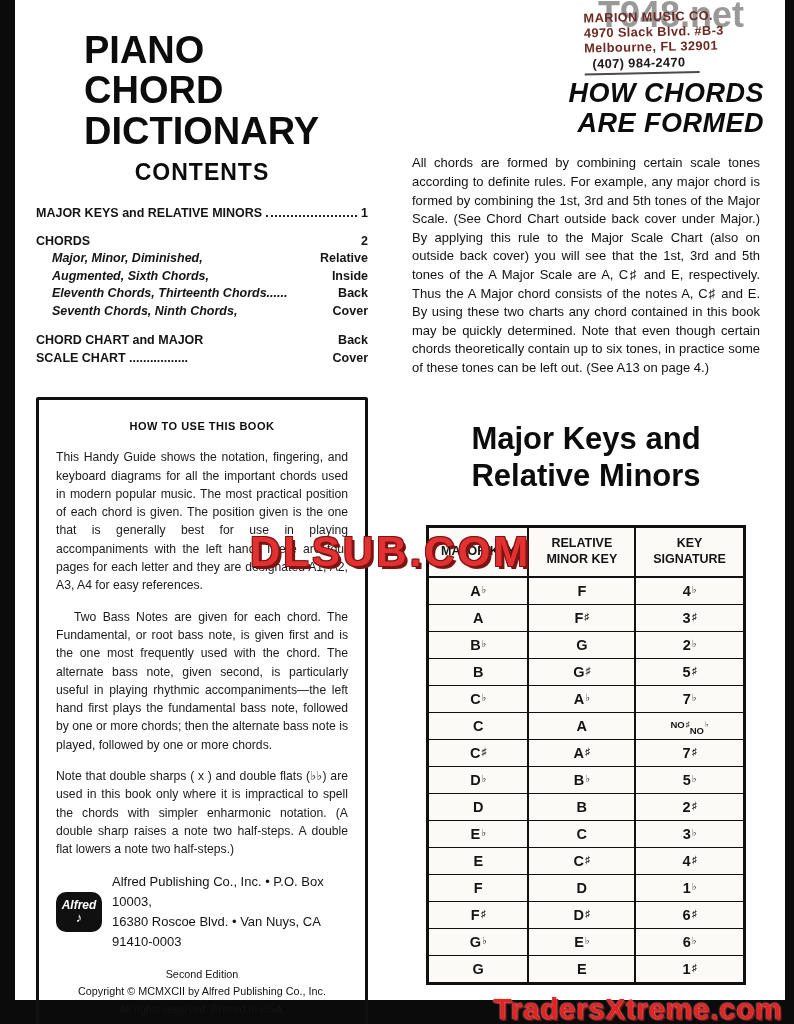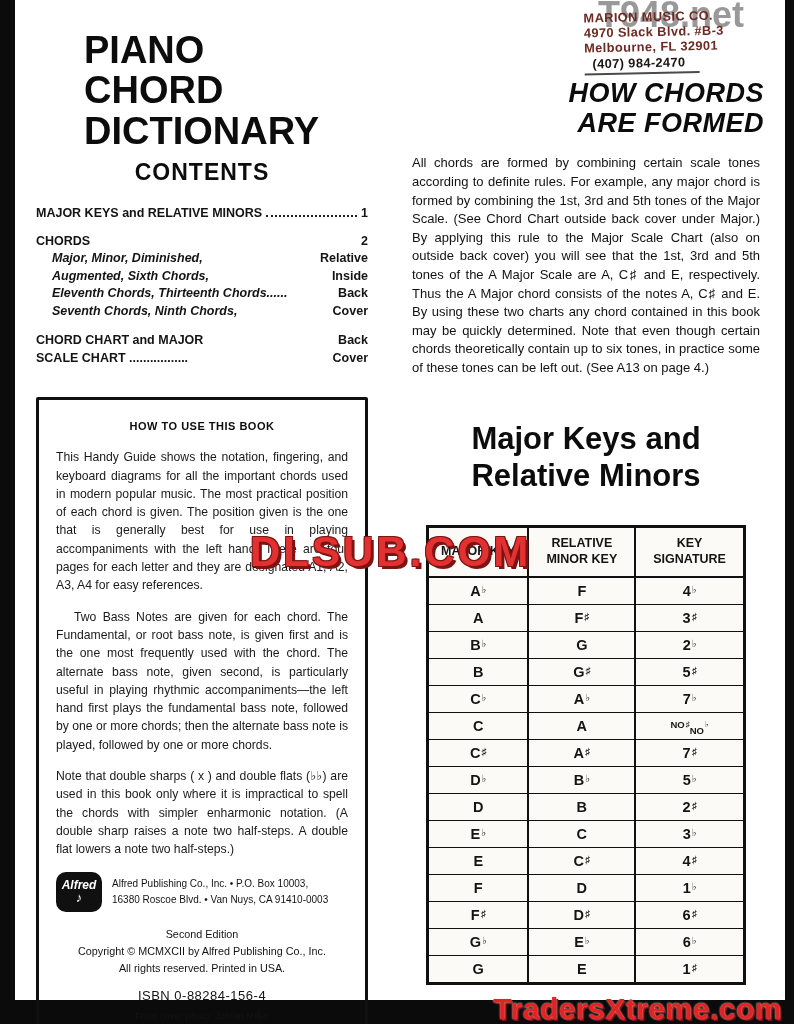--- a/index.html
+++ b/index.html
@@ -31,21 +31,21 @@
 
   .howto-box{margin-top:30px;border:3px solid #101010;border-radius:2px;padding:16px 17px 12px;background:transparent;}
   .howto-heading{text-align:center;font-size:11px;font-weight:800;letter-spacing:.5px;margin:4px 0 16px;color:#0c0c0c;}
   .para{font-size:12.2px;line-height:1.5;text-align:justify;margin:0 0 13px;color:#1a1a1a;}
   .para.indent{text-indent:18px;}
   .publisher{display:flex;align-items:center;gap:10px;margin-top:6px;}
   .alfred-logo{width:46px;height:40px;background:#101010;color:#fff;border-radius:10px;
     display:flex;flex-direction:column;align-items:center;justify-content:center;flex:0 0 auto;}
   .alfred-script{font-style:italic;font-weight:700;font-size:12px;line-height:1;}
   .alfred-glyph{font-size:13px;line-height:1;}
-  .publisher-lines{font-size:10px;line-height:1.55;font-weight:500;}
+  .publisher-lines{font-size:13px;line-height:1.55;font-weight:500;}
   .colophon{text-align:center;margin-top:14px;font-size:10.8px;line-height:1.6;}
   .isbn{margin-top:9px;font-size:13px;letter-spacing:.5px;}
   .photo-credit{font-size:9.5px;margin-top:1px;}
 
   
   .col-right{position:absolute;left:408px;top:0;width:356px;z-index:2;}
   .hcaf-heading{margin-top:78px;text-align:right;font-size:27px;font-weight:900;line-height:1.12;letter-spacing:.5px;color:#0c0c0c;font-style:italic;}
   .hcaf-body{margin:16px 4px 0;font-size:13px;line-height:1.43;text-align:justify;color:#121212;}
   .mkrm-heading{margin-top:44px;text-align:center;font-size:31px;font-weight:900;line-height:1.18;color:#0c0c0c;}
 

